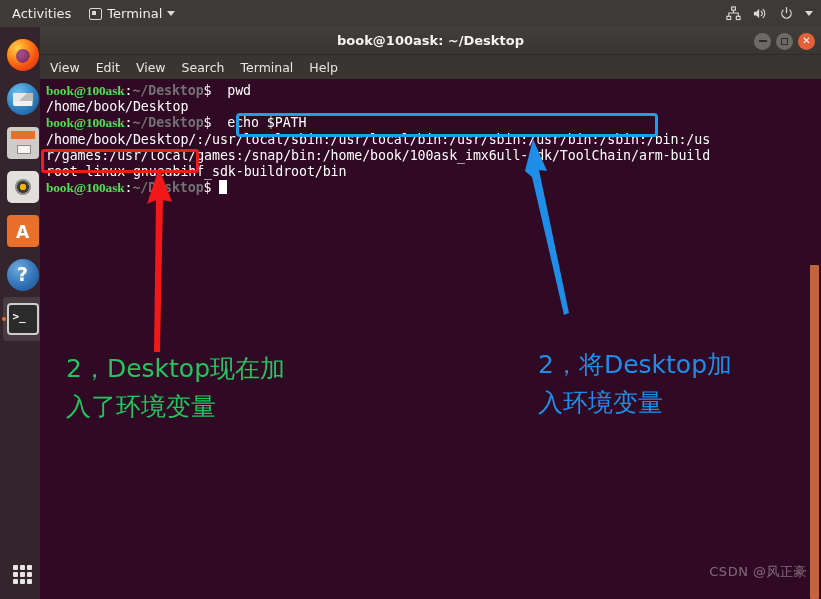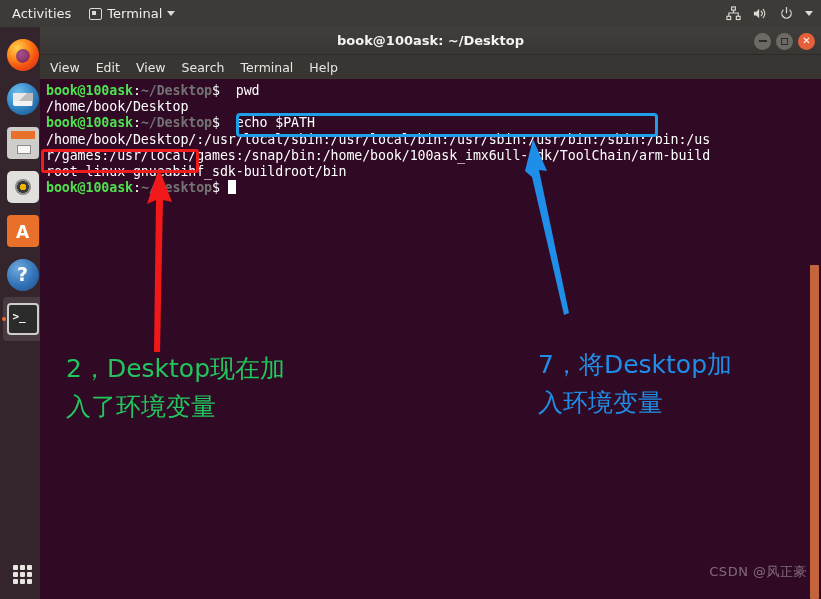--- a/index.html
+++ b/index.html
@@ -178,21 +178,21 @@
     overflow: hidden;
   }
   .tline {
     font-family: "DejaVu Sans Mono", monospace;
     font-size: 13.3px;
     line-height: 16.2px;
     white-space: pre;
     color: #ffffff;
     letter-spacing: -0.1px;
   }
-  .g { color: #4ee04e; font-weight: bold; }
+  .g { color: #4ee04e; font-weight: bold; font-family: Liberation Serif, serif; }
   .b { color: #737373; font-weight: bold; }
   .w { color: #ffffff; }
   .cursor {
     display: inline-block; width: 8px; height: 14px;
     background: #ffffff; vertical-align: -2px;
   }
 
   
   #scrollbar {
     position: absolute; right: 2px; top: 186px;
@@ -364,17 +364,17 @@
     <polygon points="29,8 42,42 33,40 30,192 24,192 26,40 17,44" fill="#f01818"></polygon>
   </svg>
 
   <svg style="position:absolute; left:520px; top:135px; width:70px; height:190px;">
     <polygon points="13,4 27,36 19,35 49,178 44,180 12,42 5,36" fill="#1f8ee8"></polygon>
   </svg>
 
   <div class="anno-text anno-red" style="left:66px; top:350px; width:340px;">2，Desktop现在加
 入了环境变量</div>
 
-  <div class="anno-text anno-blue" style="left:538px; top:346px; width:280px;">7，将Desktop加
+  <div class="anno-text anno-blue" style="left:538px; top:346px; width:280px;">2，将Desktop加
 入环境变量</div>
 
   <div id="watermark">CSDN @风正豪</div>
 </div>
 
 </body></html>

